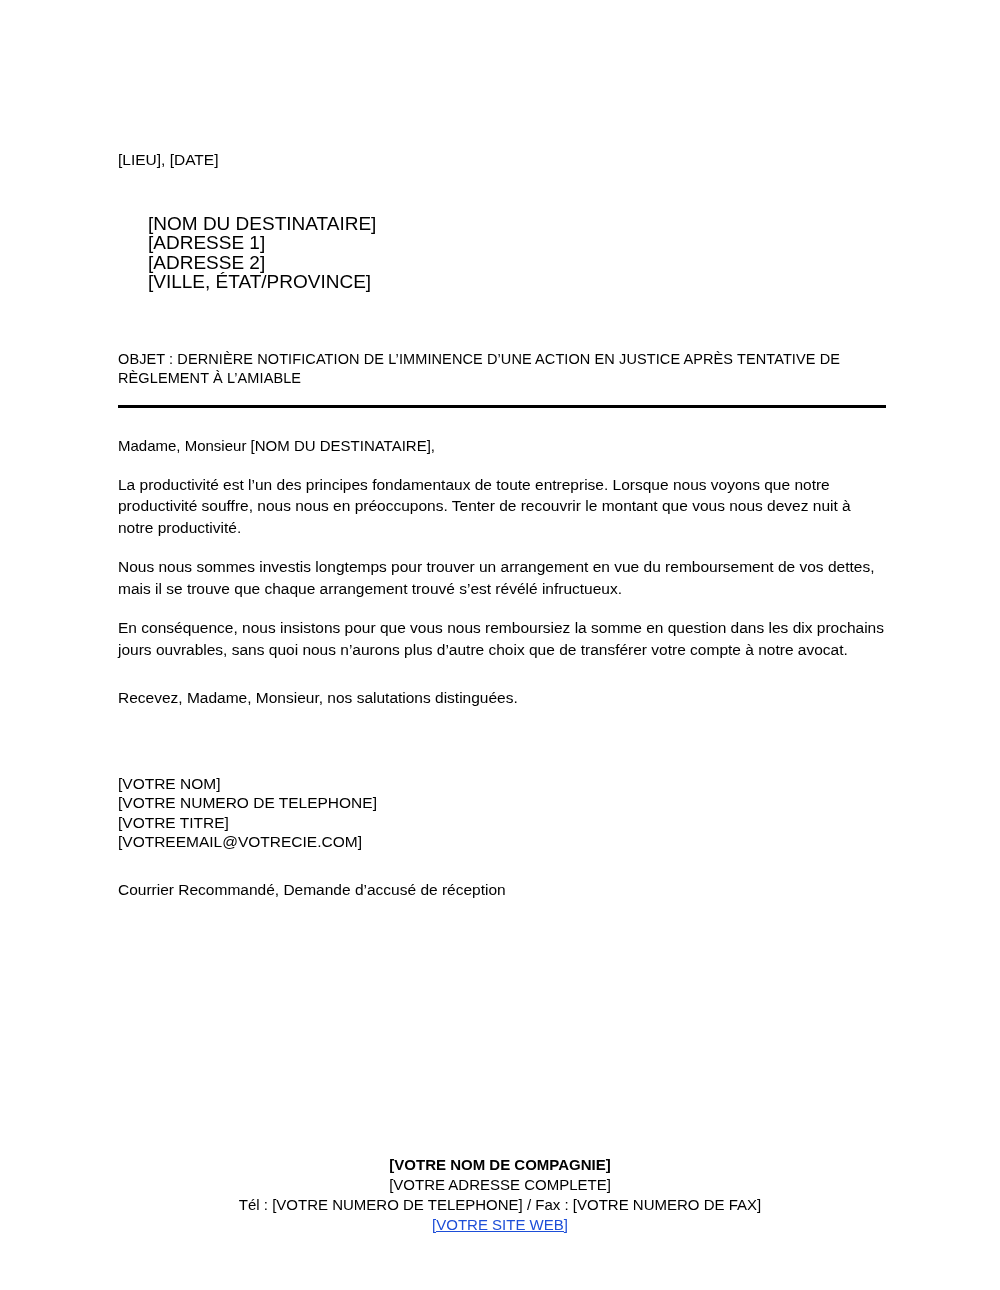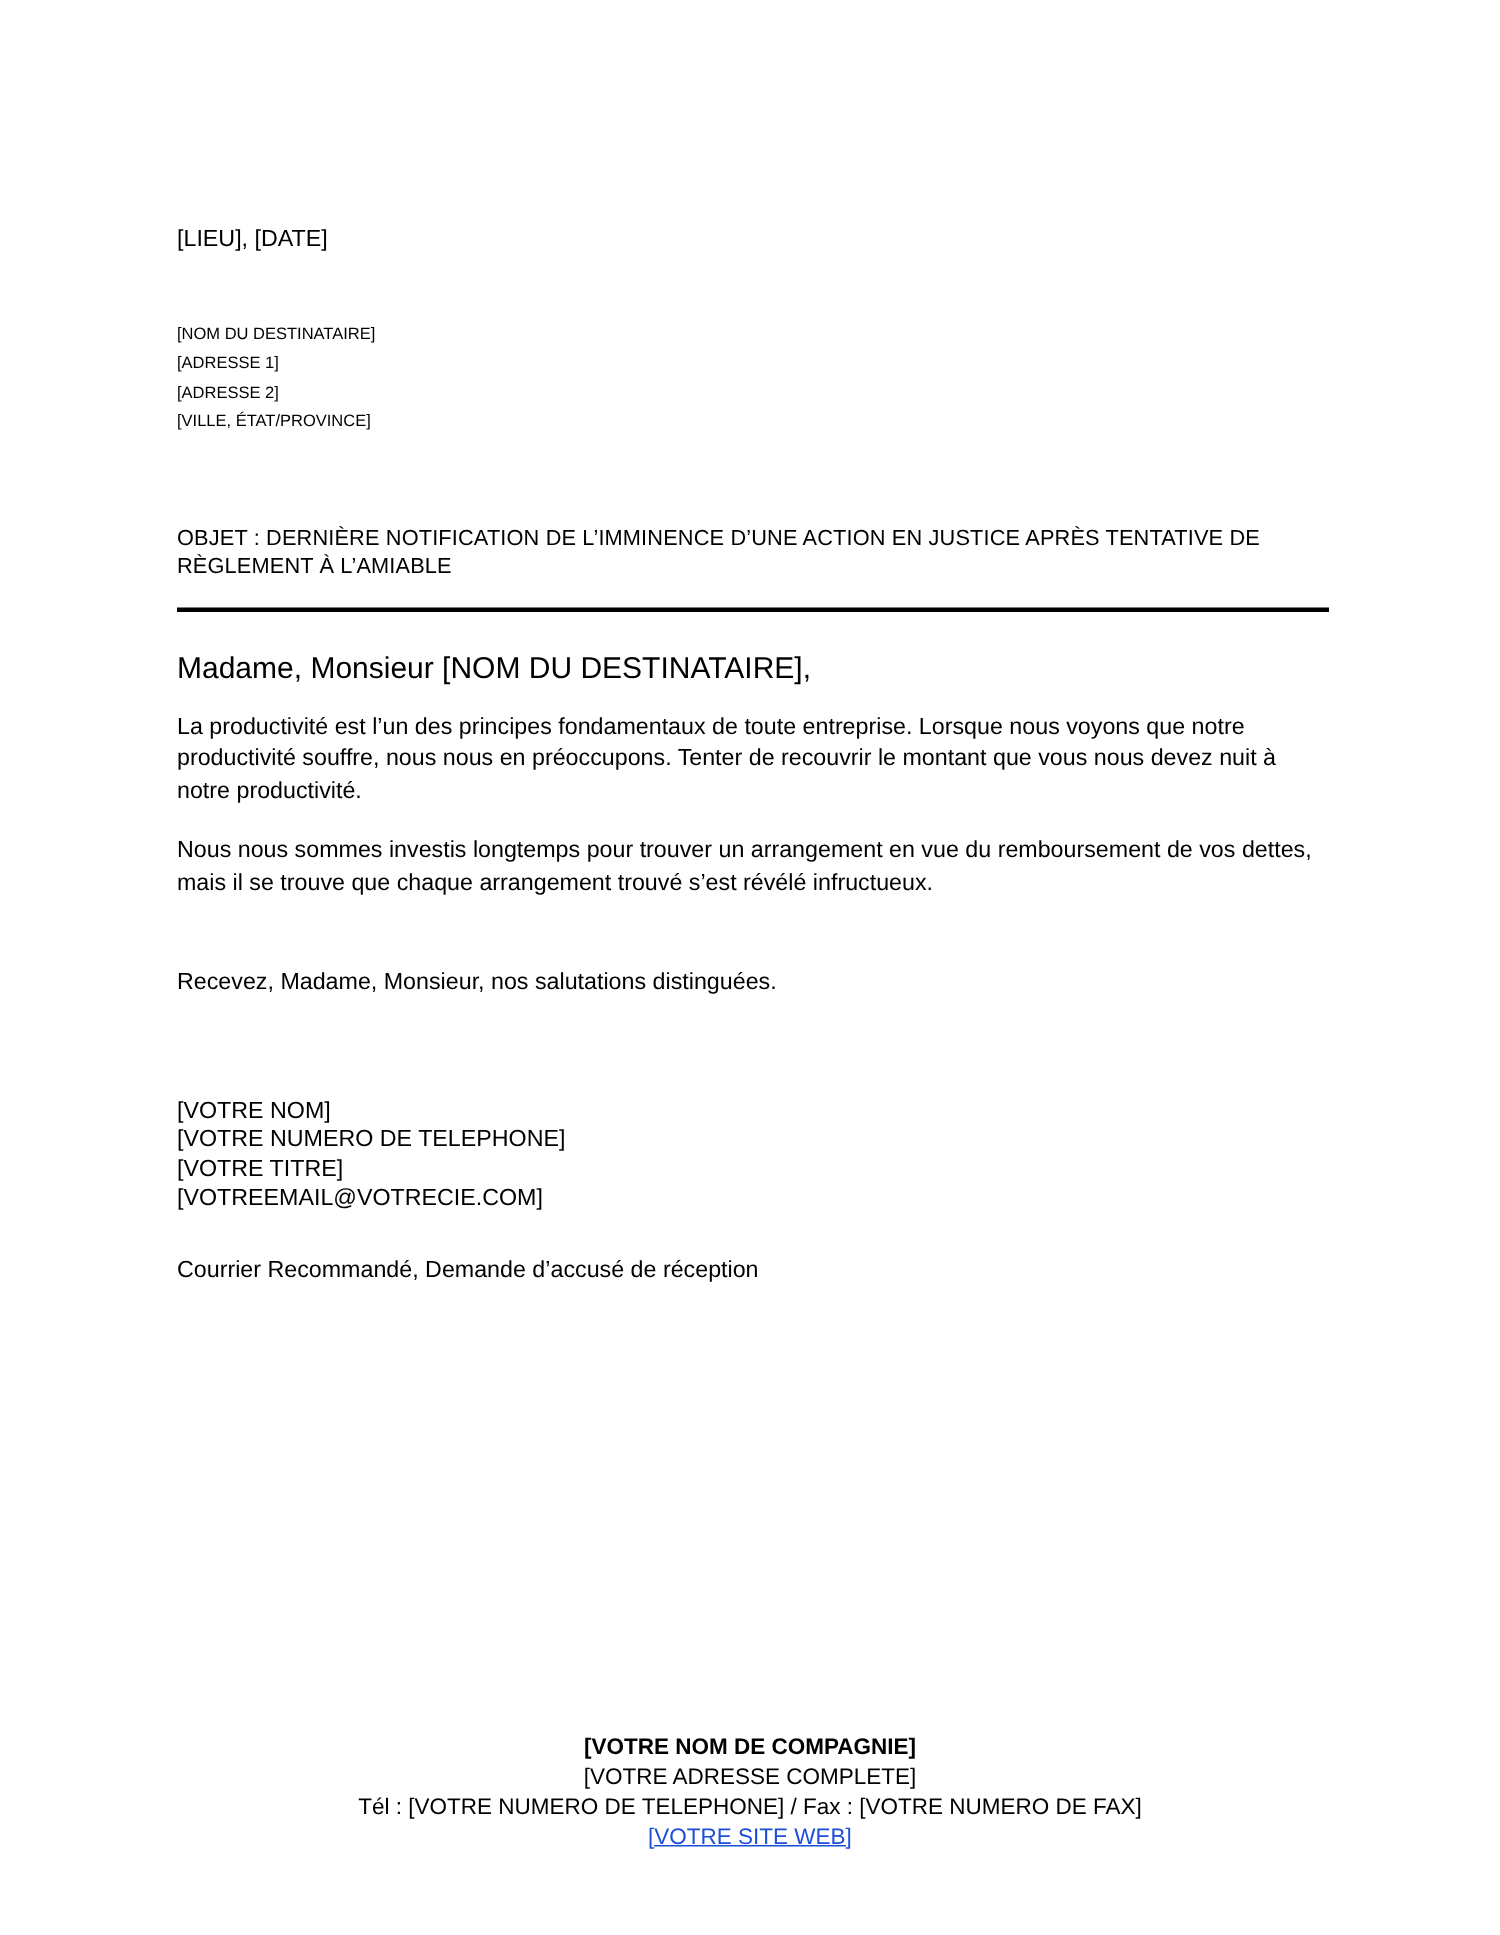--- a/index.html
+++ b/index.html
@@ -36,37 +36,38 @@
   .gap-sm { height: 18px; }
   .gap-md { height: 28px; }
   .gap-lg { height: 44px; }
   .gap-xl { height: 58px; }
 
   .date-line {
     font-size: 15.5px;
     line-height: 19.5px;
   }
   .address-block .line {
-    font-size: 11px;
+    font-size: 19px;
     line-height: 19.5px;
+    margin-left: 30px;
   }
   .subject {
     font-size: 14.5px;
     font-weight: normal;
     line-height: 19px;
     letter-spacing: 0.1px;
   }
   .rule {
     border: none;
     border-top: 3.5px solid #000;
     margin: 17px 0 0 0;
     width: 768px;
   }
   .salutation {
-    font-size: 20px;
+    font-size: 15px;
     line-height: 20px;
   }
   p.para {
     font-size: 15.5px;
     line-height: 21.5px;
     margin: 0;
     text-align: left;
   }
   .sig-block .line {
     font-size: 15.5px;
@@ -122,20 +123,21 @@
     <div class="gap-sm"></div>
 
     <p class="para">La productivité est l’un des principes fondamentaux de toute entreprise. Lorsque nous voyons que notre productivité souffre, nous nous en préoccupons. Tenter de recouvrir le montant que vous nous devez nuit à notre productivité.</p>
 
     <div class="gap-sm"></div>
 
     <p class="para">Nous nous sommes investis longtemps pour trouver un arrangement en vue du remboursement de vos dettes, mais il se trouve que chaque arrangement trouvé s’est révélé infructueux.</p>
 
     <div class="gap-sm"></div>
 
+    <p class="para">En conséquence, nous insistons pour que vous nous remboursiez la somme en question dans les dix prochains jours ouvrables, sans quoi nous n’aurons plus d’autre choix que de transférer votre compte à notre avocat.</p>
 
     <div class="gap-md"></div>
 
     <div class="line">Recevez, Madame, Monsieur, nos salutations distinguées.</div>
 
     <div style="height:66px"></div>
 
     <div class="sig-block">
       <div class="line">[VOTRE NOM]</div>
       <div class="line">[VOTRE NUMERO DE TELEPHONE]</div>

